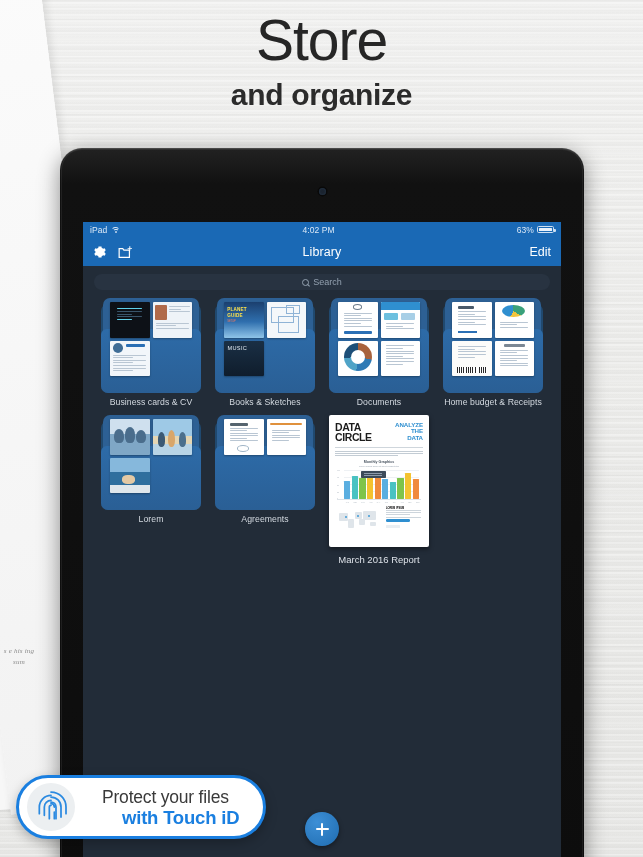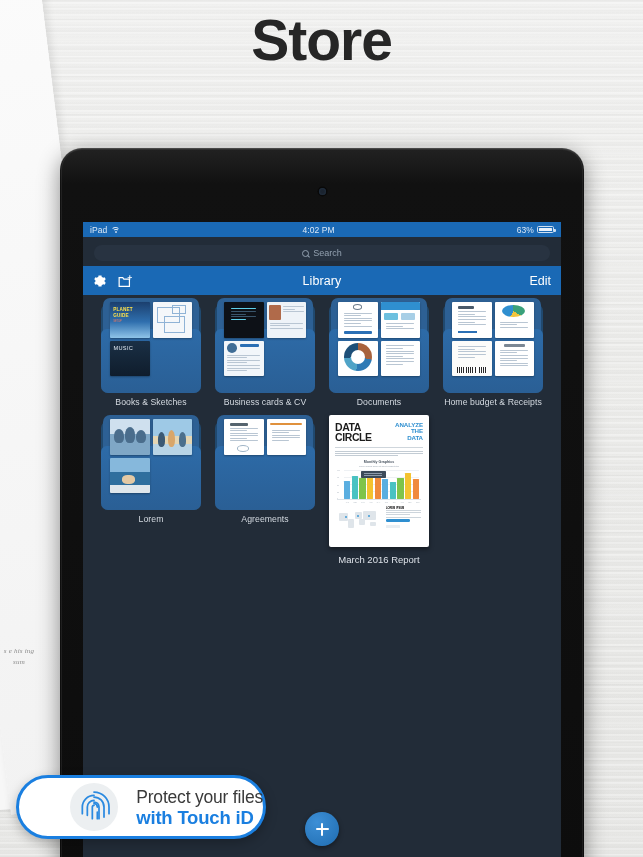--- a/index.html
+++ b/index.html
@@ -37,21 +37,21 @@
     font-size:7px; line-height:11px; color:#8a8a8a;
     font-family:"Liberation Serif", serif; font-style:italic;
     text-align:center; letter-spacing:.2px;
   }
 
   
   #headline{
     position:absolute; top:8px; left:0; right:0; text-align:center;
     color:#2b2b2b;
   }
-  #headline .l1{ font-size:57px; font-weight:700; letter-spacing:-1px; line-height:64px; color:#262626;}
+  #headline .l1{ font-size:57px; font-weight:400; letter-spacing:-1px; line-height:64px; color:#262626;}
   #headline .l2{ font-size:30px; font-weight:600; letter-spacing:-0.3px; line-height:38px; color:#2b2b2b; margin-top:4px;}
 
   
   #ipad{
     position:absolute; left:60px; top:148px; width:524px; height:726px;
     background:linear-gradient(to bottom,#222 0%,#111 5%,#0d0d0d 100%);
     border-radius:22px 22px 6px 6px;
     box-shadow:0 6px 22px rgba(0,0,0,0.45), inset 0 1px 0 rgba(255,255,255,0.18);
   }
   #ipad-edge{
@@ -237,42 +237,42 @@
   #fab:before,#fab:after{
     content:""; position:absolute; background:#fff; border-radius:1px;
   }
   #fab:before{ left:50%; top:50%; width:13px; height:1.6px; margin:-0.8px 0 0 -6.5px;}
   #fab:after { left:50%; top:50%; width:1.6px; height:13px; margin:-6.5px 0 0 -0.8px;}
 
   
   #touchid{
     position:absolute; left:16px; bottom:18px; width:250px; height:64px;
     background:#fff; border:3.5px solid #1a7fe0; border-radius:32px;
-    display:flex; align-items:center; padding-left:8px; gap:18px;
+    display:flex; align-items:center; padding-left:8px; gap:27px;
     box-shadow:0 4px 12px rgba(0,0,0,.25);
-    justify-content:flex-end;
   }
   #fp-circle{
     width:48px; height:48px; border-radius:50%; background:#eceff1;
     position:relative; flex:0 0 48px; overflow:hidden;
   }
   .fp{ position:absolute; left:50%; top:50%; transform:translate(-50%,-50%); }
   #touchid .tx1{ font-size:17.5px; color:#3a3a3a; font-weight:400; line-height:20px; letter-spacing:-.2px;}
-  #touchid .tx2{ font-size:18.5px; color:#1a7fe0; font-weight:700; line-height:21px; letter-spacing:-.2px;}
+  #touchid .tx2{ font-size:18.5px; color:#1a7fe0; font-weight:700; line-height:21px; letter-spacing:-.2px;margin-left:20px;}
 </style>
 </head>
 <body>
 
 <div id="bg-texture"></div>
 <div id="bg-paper-left2"></div>
 <div id="bg-paper-left"></div>
 <div id="bg-scrap-text">s e his ing sum</div>
 
 <div id="headline">
   <div class="l1">Store</div>
+  <div class="l2">and organize</div>
 </div>
 
 <div id="ipad">
   <div id="ipad-edge"></div>
   <div id="camera"></div>
 
   <div id="screen">
 
     <div id="statusbar">
       <div class="sb-left">
@@ -282,27 +282,20 @@
             <i></i>
             <i></i>
           </span>
       </div>
       <div class="sb-center">4:02 PM</div>
       <div class="sb-right">
         <span>63%</span>
         <span class="batt">
             <i></i>
           </span>
-      </div>
-    </div>
-
-    <div id="search-wrap">
-      <div id="searchbar">
-        <span class="mag-ico"></span>
-        <span>Search</span>
       </div>
     </div>
 
     <div id="navbar">
       <div class="nav-left">
         <span class="gear-ico">
           <svg viewBox="0 0 24 24" width="14" height="14" aria-hidden="true">
             <path fill="#ffffff" d="M12 8.2a3.8 3.8 0 1 0 0 7.6 3.8 3.8 0 0 0 0-7.6zm0 5.6a1.8 1.8 0 1 1 0-3.6 1.8 1.8 0 0 1 0 3.6z"></path>
             <path fill="#ffffff" d="M20 12c0-.5-.05-1-.14-1.47l2.02-1.5-2-3.46-2.35.9a7.9 7.9 0 0 0-2.54-1.47L14.6 2.5h-5.2l-.39 2.5a7.9 7.9 0 0 0-2.54 1.47l-2.35-.9-2 3.46 2.02 1.5A8.2 8.2 0 0 0 4 12c0 .5.05 1 .14 1.47l-2.02 1.5 2 3.46 2.35-.9a7.9 7.9 0 0 0 2.54 1.47l.39 2.5h5.2l.39-2.5a7.9 7.9 0 0 0 2.54-1.47l2.35.9 2-3.46-2.02-1.5c.09-.47.14-.97.14-1.47z"></path>
           </svg>
@@ -311,46 +304,28 @@
           <svg viewBox="0 0 26 22" width="15" height="13" aria-hidden="true">
             <path fill="none" stroke="#ffffff" stroke-width="2.1" d="M2 19.5V4.2h6.2l2 2.6h9.6v12.7z"></path>
             <path fill="#ffffff" d="M19.6 0h1.7v3h3v1.7h-3v3h-1.7v-3h-3V3h3z"></path>
           </svg>
         </span>
       </div>
       <div id="nav-title">Library</div>
       <div id="nav-edit">Edit</div>
     </div>
 
+    <div id="search-wrap">
+      <div id="searchbar">
+        <span class="mag-ico"></span>
+        <span>Search</span>
+      </div>
+    </div>
+
     <div id="grid">
-
-      <div class="cell">
-        <div class="folder">
-          <div class="back"></div>
-          <div class="tabsheet"></div>
-          <div class="thumbs">
-            <div class="th bk-planet">
-              <div class="t1">PLANET</div>
-              <div class="t2">GUIDE</div>
-              <div class="t3">SETUP</div>
-            </div>
-            <div class="th sketch">
-              <i style="left:12%;top:14%;width:58%;height:44%;"></i>
-              <i style="left:30%;top:40%;width:52%;height:46%;"></i>
-              <i style="left:50%;top:8%;width:34%;height:26%;"></i>
-            </div>
-            <div class="th bk-music">
-              <div class="t1">MUSIC</div>
-            </div>
-            <div class="th empty"></div>
-          </div>
-          <div class="front"></div>
-        </div>
-        <div class="cap">Books &amp; Sketches</div>
-      </div>
 
       <div class="cell">
         <div class="folder">
           <div class="back"></div>
           <div class="tabsheet"></div>
           <div class="thumbs">
             <div class="th" style="background:#0d1117;">
               <div class="lines" style="top:18%;left:18%;right:18%;">
                 <b style="background:#5fd0e8;"></b>
                   <b style="background:#39556b;"></b>
@@ -383,20 +358,45 @@
                   <b></b>
                   <b></b>
                   <b class="s"></b>
               </div>
             </div>
             <div class="th empty"></div>
           </div>
           <div class="front"></div>
         </div>
         <div class="cap">Business cards &amp; CV</div>
+      </div>
+
+      <div class="cell">
+        <div class="folder">
+          <div class="back"></div>
+          <div class="tabsheet"></div>
+          <div class="thumbs">
+            <div class="th bk-planet">
+              <div class="t1">PLANET</div>
+              <div class="t2">GUIDE</div>
+              <div class="t3">SETUP</div>
+            </div>
+            <div class="th sketch">
+              <i style="left:12%;top:14%;width:58%;height:44%;"></i>
+              <i style="left:30%;top:40%;width:52%;height:46%;"></i>
+              <i style="left:50%;top:8%;width:34%;height:26%;"></i>
+            </div>
+            <div class="th bk-music">
+              <div class="t1">MUSIC</div>
+            </div>
+            <div class="th empty"></div>
+          </div>
+          <div class="front"></div>
+        </div>
+        <div class="cap">Books &amp; Sketches</div>
       </div>
 
       <div class="cell">
         <div class="folder">
           <div class="back"></div>
           <div class="tabsheet"></div>
           <div class="thumbs">
             <div class="th" style="background:#fff;">
               <i style="position:absolute;left:38%;top:6%;width:24%;height:16%;border:1px solid #6d7c8b;border-radius:50%;"></i>
               <div class="lines" style="top:30%;">

